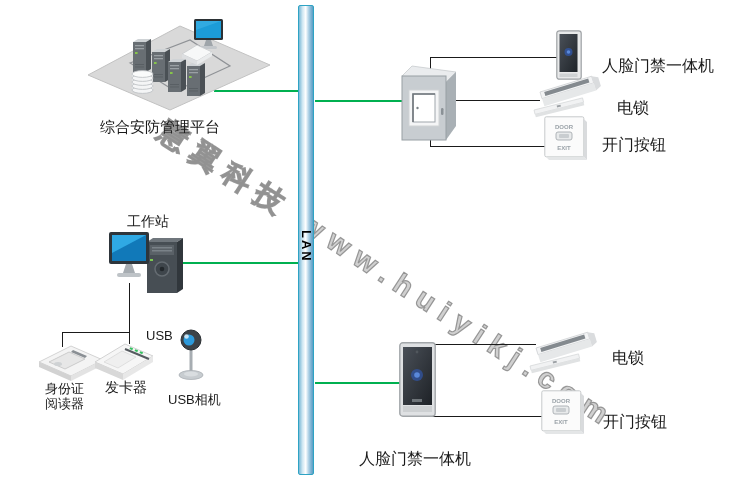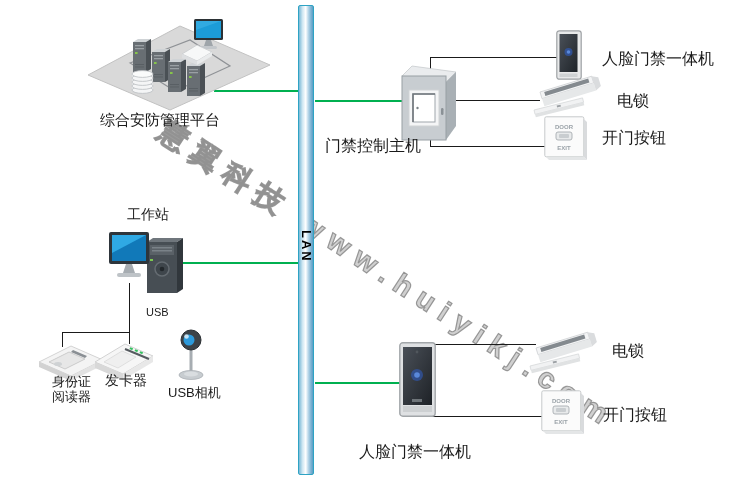--- a/index.html
+++ b/index.html
@@ -1,20 +1,20 @@
 <!DOCTYPE html>
 <html><head>
 <meta charset="utf-8">
 <style>
   html,body{margin:0;padding:0;background:#fff;}
   #canvas{
     position:relative;width:745px;height:484px;background:#ffffff;overflow:hidden;
     font-family:"Liberation Sans","DejaVu Sans",sans-serif;color:#1a1a1a;
   }
-  .lbl{position:absolute;z-index:6;white-space:nowrap;color:#1a1a1a;}
+  .lbl{position:absolute;z-index:6;white-space:nowrap;color:#1a1a1a;margin-top:7px;}
   .wire{position:absolute;background:#1a1a1a;z-index:2;}
   .net{position:absolute;background:#00B050;z-index:2;}
   .art{position:absolute;z-index:4;}
   #lanbar{
     position:absolute;left:298px;top:5px;width:14px;height:468px;z-index:3;
     border:1.6px solid #2EA3C4;border-radius:2px;
     background:linear-gradient(90deg,#79b8d6 0%,#cfe7f2 25%,#ffffff 48%,#bcd9ea 65%,#7fb4d4 85%,#5b9dc4 100%);
   }
   #lanlabel{
     position:absolute;left:299px;top:221px;width:15px;height:50px;z-index:5;
@@ -244,27 +244,26 @@
       <polygon points="39.8,3 43,6 43,44 39.8,41" fill="#D9DBDD"></polygon>
       <polygon points="2,40.8 39.8,40.8 43,44 5,44" fill="#E4E6E7"></polygon>
       <text x="20" y="13" font-size="6" font-weight="bold" fill="#9AA2A8" text-anchor="middle">DOOR</text>
       <rect x="12" y="16" width="16" height="8" rx="2" fill="#E8EAEB" stroke="#9FA5AA" stroke-width="0.8"></rect>
       <rect x="15" y="18" width="10" height="4" rx="1" fill="#C9CDD0"></rect>
       <text x="20" y="34" font-size="6" font-weight="bold" fill="#9AA2A8" text-anchor="middle">EXIT</text>
     </svg>
   </div>
 
   <div class="lbl" style="left:100px;top:111px;font-size:15px">综合安防管理平台</div>
-  <div class="lbl" style="left:325px;top:136px;font-size:16px">门禁控制主机</div>
   <div class="lbl" style="left:602px;top:49px;font-size:16px">人脸门禁一体机</div>
   <div class="lbl" style="left:617px;top:91px;font-size:16px">电锁</div>
   <div class="lbl" style="left:602px;top:128px;font-size:16px">开门按钮</div>
   <div class="lbl" style="left:127px;top:206px;font-size:14px">工作站</div>
-  <div class="lbl" style="left:146px;top:306px;font-size:11px">USB</div>
-  <div class="lbl" style="left:52px;top:374px;font-size:13px;line-height:15px;text-align:center">
+  <div class="lbl" style="left:146px;top:321px;font-size:13px">USB</div>
+  <div class="lbl" style="left:45px;top:374px;font-size:13px;line-height:15px;text-align:center">
     <span>身份证</span><br>
     <span>阅读器</span>
   </div>
   <div class="lbl" style="left:105px;top:372px;font-size:14px">发卡器</div>
   <div class="lbl" style="left:168px;top:384px;font-size:13px">USB相机</div>
   <div class="lbl" style="left:612px;top:341px;font-size:16px">电锁</div>
   <div class="lbl" style="left:603px;top:405px;font-size:16px">开门按钮</div>
   <div class="lbl" style="left:359px;top:442px;font-size:16px">人脸门禁一体机</div>
 
 </div>

